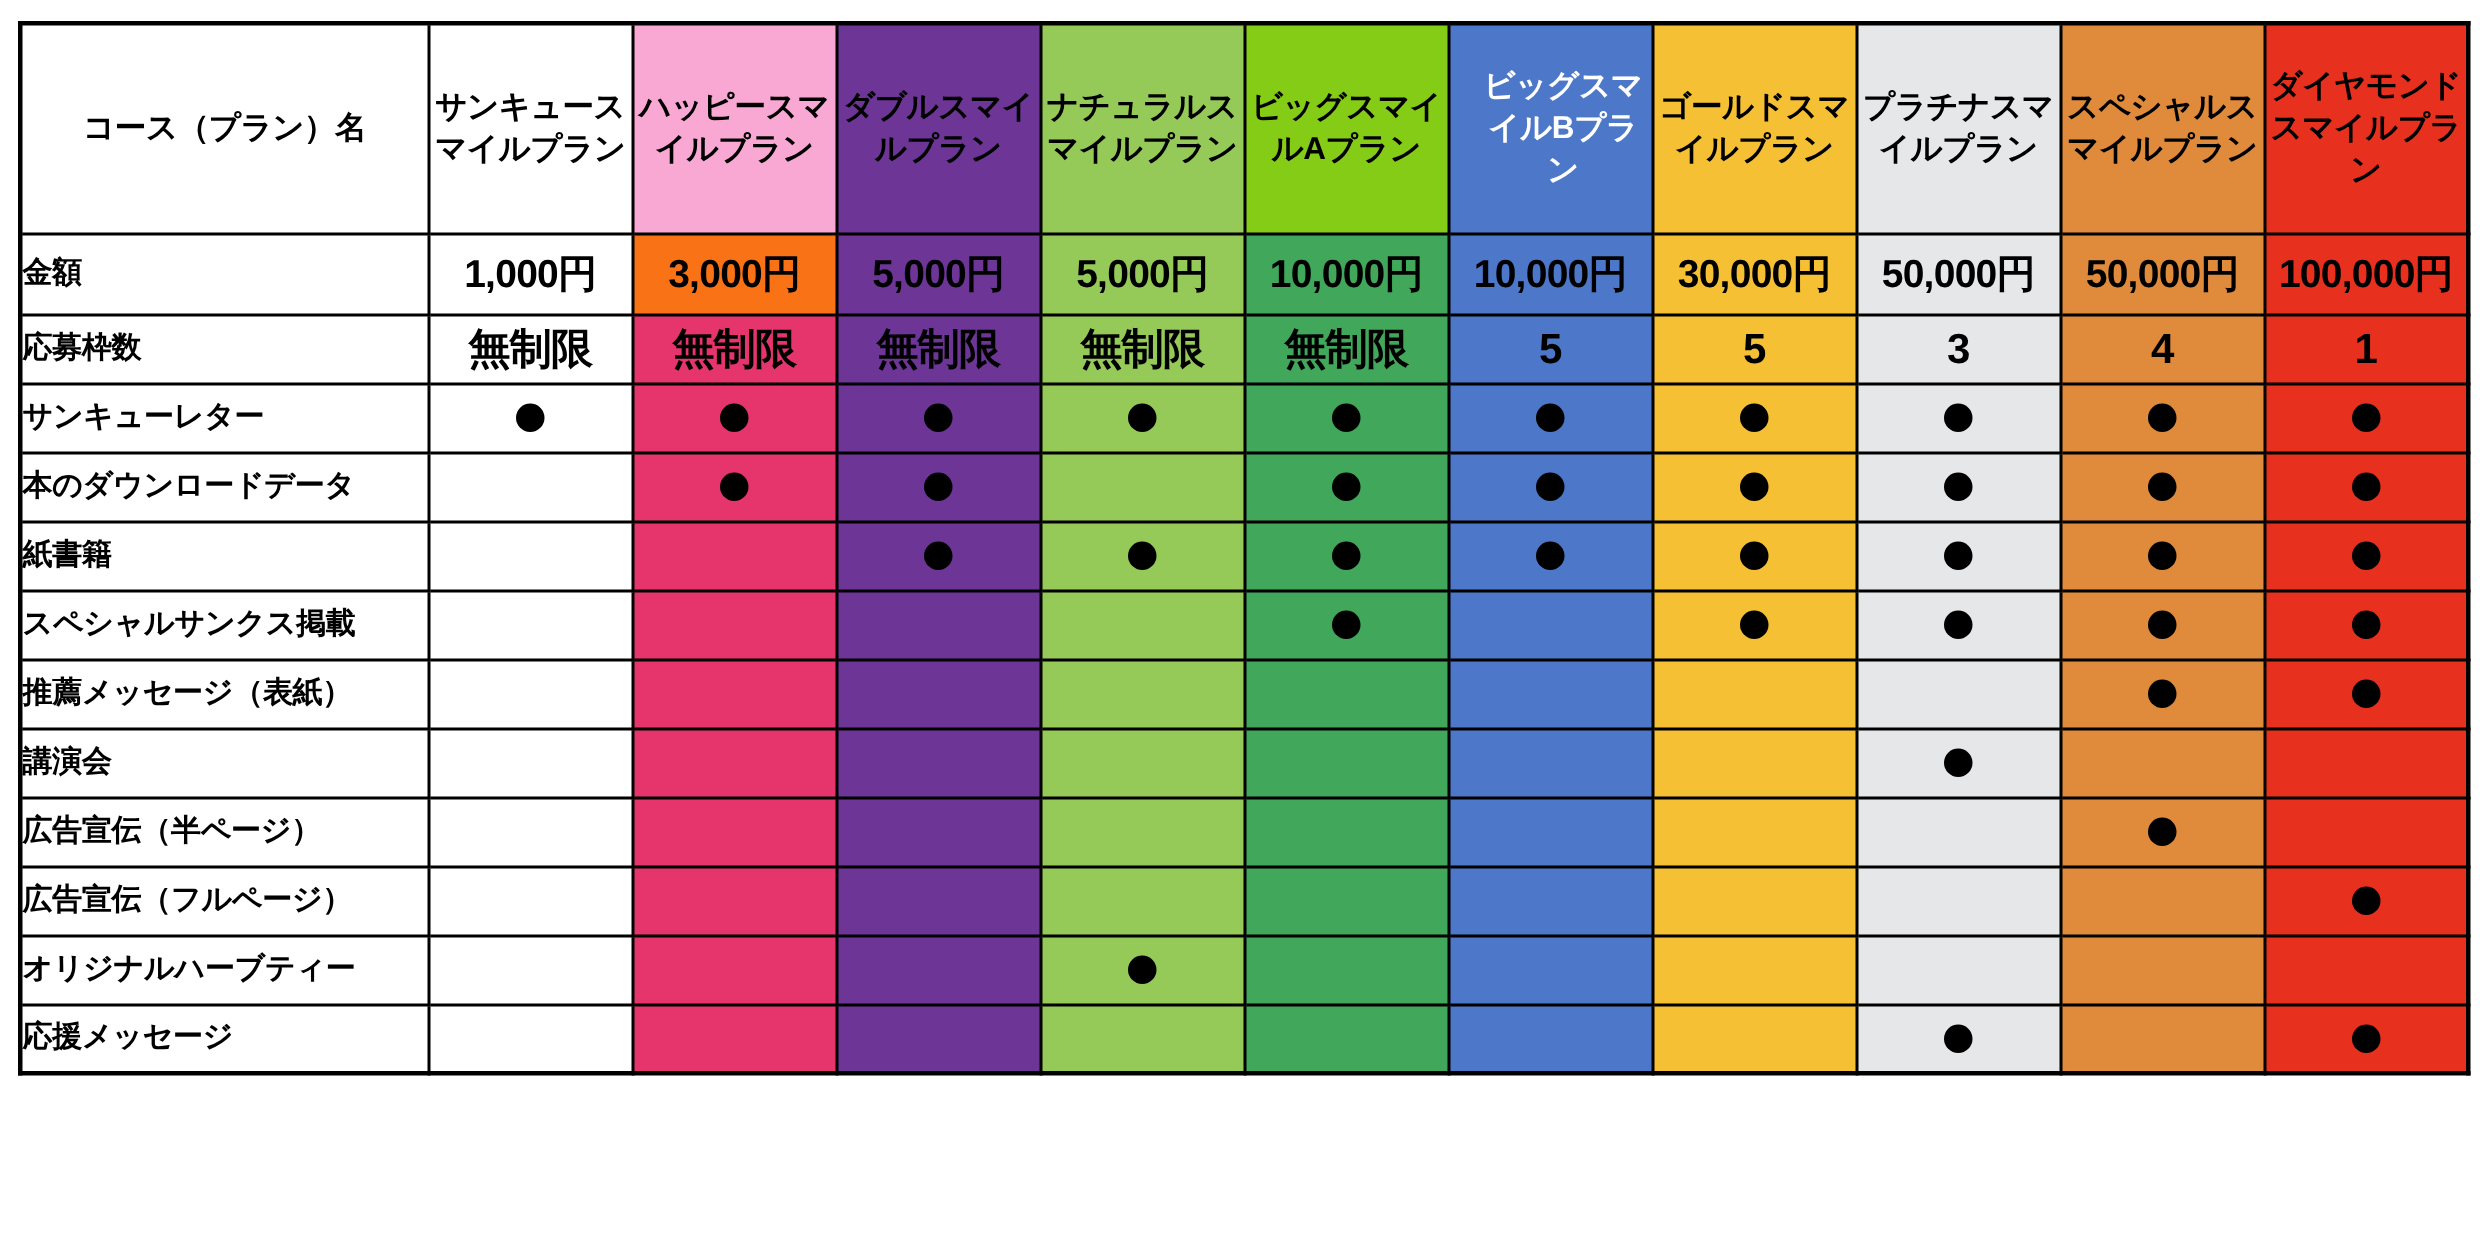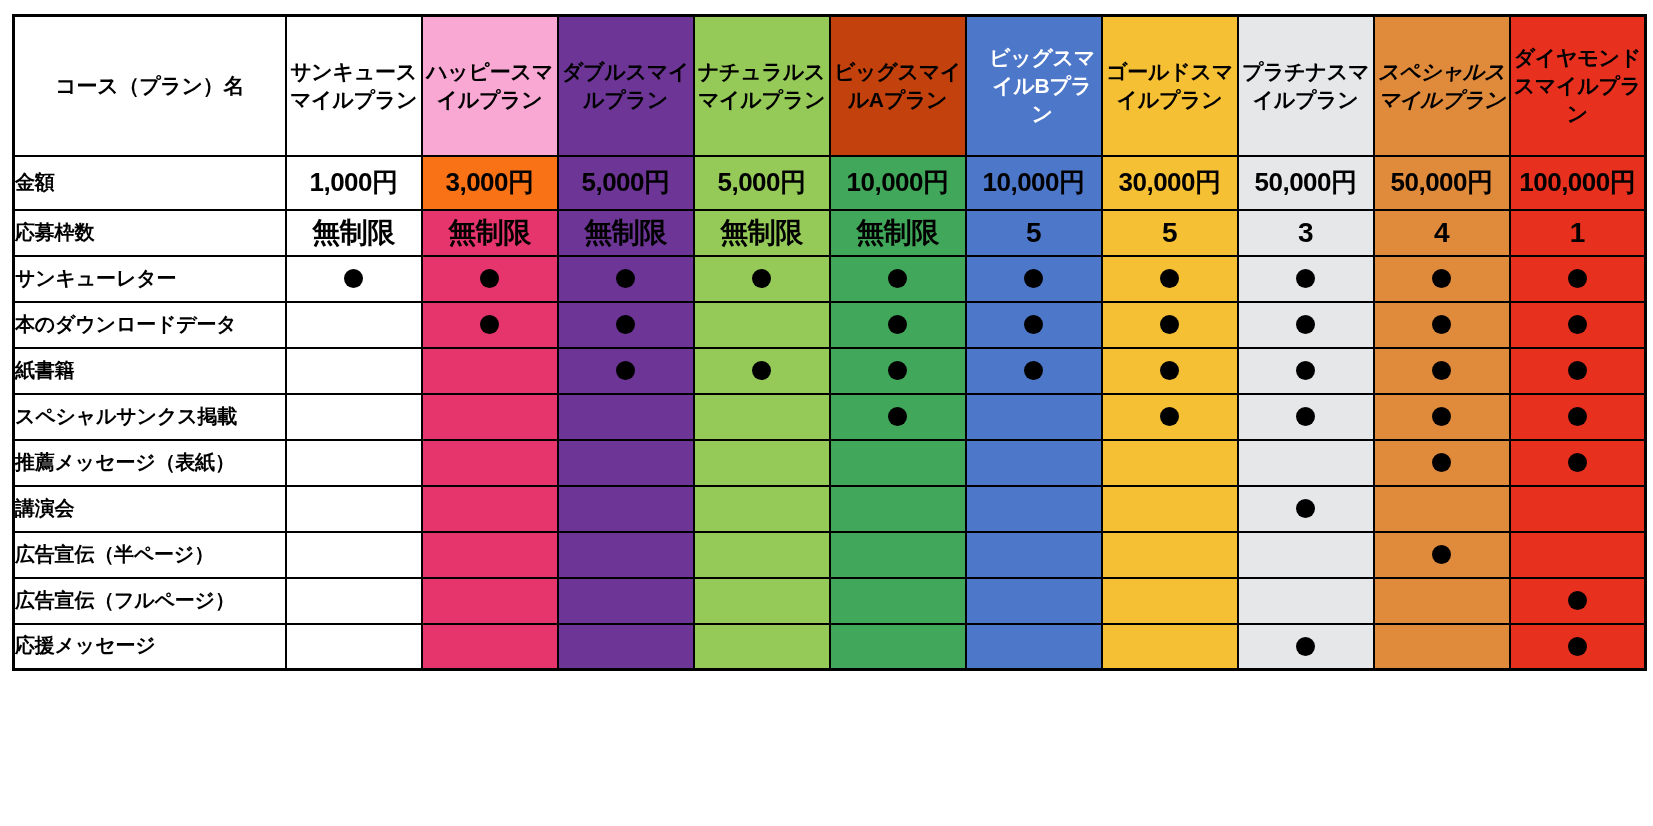--- a/index.html
+++ b/index.html
@@ -122,25 +122,25 @@
         <col class="c-plan">
         <col class="c-plan">
       </colgroup>
     <thead>
       <tr class="header-row">
         <th class="row-head-corner">コース（プラン）名</th>
       <th class="cell" style="background: rgb(255, 255, 255); color: rgb(0, 0, 0);">サンキュースマイルプラン</th>
           <th class="cell" style="background: #f9a8d4; color: rgb(0, 0, 0);">ハッピースマイルプラン</th>
           <th class="cell" style="background: rgb(108, 53, 150); color: rgb(0, 0, 0);">ダブルスマイルプラン</th>
           <th class="cell" style="background: rgb(149, 202, 88); color: rgb(0, 0, 0);">ナチュラルスマイルプラン</th>
-          <th class="cell" style="background: #c2410c; color: rgb(0, 0, 0); margin-left: 36px;">ビッグスマイルAプラン</th>
+          <th class="cell" style="background: #84cc16; color: rgb(0, 0, 0); margin-left: 36px;">ビッグスマイルAプラン</th>
           <th class="cell" style="background: rgb(77, 119, 200); color: #ffffff; padding-left: 18px;">ビッグスマイルBプラン</th>
           <th class="cell" style="background: rgb(246, 192, 53); color: rgb(0, 0, 0);">ゴールドスマイルプラン</th>
           <th class="cell" style="background: rgb(230, 231, 232); color: rgb(0, 0, 0);">プラチナスマイルプラン</th>
-          <th class="cell" style="background: rgb(224, 138, 60); color: rgb(0, 0, 0); font-style: italic;">スペシャルスマイルプラン</th>
+          <th class="cell" style="background: rgb(224, 138, 60); color: rgb(0, 0, 0);">スペシャルスマイルプラン</th>
           <th class="cell" style="background: rgb(232, 48, 30); color: #000000;">ダイヤモンドスマイルプラン</th>
         </tr>
     </thead>
     <tbody id="tbody">
         <tr class="price-row">
           <td class="row-label">金額</td>
           <td class="cell" style="background: rgb(255, 255, 255); color: rgb(0, 0, 0);"><span class="val">1,000円</span></td>
           <td class="cell" style="background: #f97316; color: rgb(0, 0, 0);"><span class="val">3,000円</span></td>
           <td class="cell" style="background: rgb(108, 53, 150); color: rgb(0, 0, 0);"><span class="val">5,000円</span></td>
           <td class="cell" style="background: rgb(149, 202, 88); color: rgb(0, 0, 0);"><span class="val">5,000円</span></td>
@@ -262,20 +262,33 @@
           <td class="cell" style="background: rgb(108, 53, 150);"></td>
           <td class="cell" style="background: rgb(149, 202, 88);"></td>
           <td class="cell" style="background: rgb(65, 167, 90);"></td>
           <td class="cell" style="background: rgb(77, 119, 200);"></td>
           <td class="cell" style="background: rgb(246, 192, 53);"></td>
           <td class="cell" style="background: rgb(230, 231, 232);"></td>
           <td class="cell" style="background: rgb(224, 138, 60);"></td>
           <td class="cell" style="background: rgb(232, 48, 30);"><span class="dot"></span></td>
         </tr>
         <tr class="feature-row">
+          <td class="row-label">オリジナルハーブティー</td>
+          <td class="cell" style="background: rgb(255, 255, 255);"></td>
+          <td class="cell" style="background: rgb(230, 53, 108);"></td>
+          <td class="cell" style="background: rgb(108, 53, 150);"></td>
+          <td class="cell" style="background: rgb(149, 202, 88);"><span class="dot"></span></td>
+          <td class="cell" style="background: rgb(65, 167, 90);"></td>
+          <td class="cell" style="background: rgb(77, 119, 200);"></td>
+          <td class="cell" style="background: rgb(246, 192, 53);"></td>
+          <td class="cell" style="background: rgb(230, 231, 232);"></td>
+          <td class="cell" style="background: rgb(224, 138, 60);"></td>
+          <td class="cell" style="background: rgb(232, 48, 30);"></td>
+        </tr>
+        <tr class="feature-row">
           <td class="row-label">応援メッセージ</td>
           <td class="cell" style="background: rgb(255, 255, 255);"></td>
           <td class="cell" style="background: rgb(230, 53, 108);"></td>
           <td class="cell" style="background: rgb(108, 53, 150);"></td>
           <td class="cell" style="background: rgb(149, 202, 88);"></td>
           <td class="cell" style="background: rgb(65, 167, 90);"></td>
           <td class="cell" style="background: rgb(77, 119, 200);"></td>
           <td class="cell" style="background: rgb(246, 192, 53);"></td>
           <td class="cell" style="background: rgb(230, 231, 232);"><span class="dot"></span></td>
           <td class="cell" style="background: rgb(224, 138, 60);"></td>

